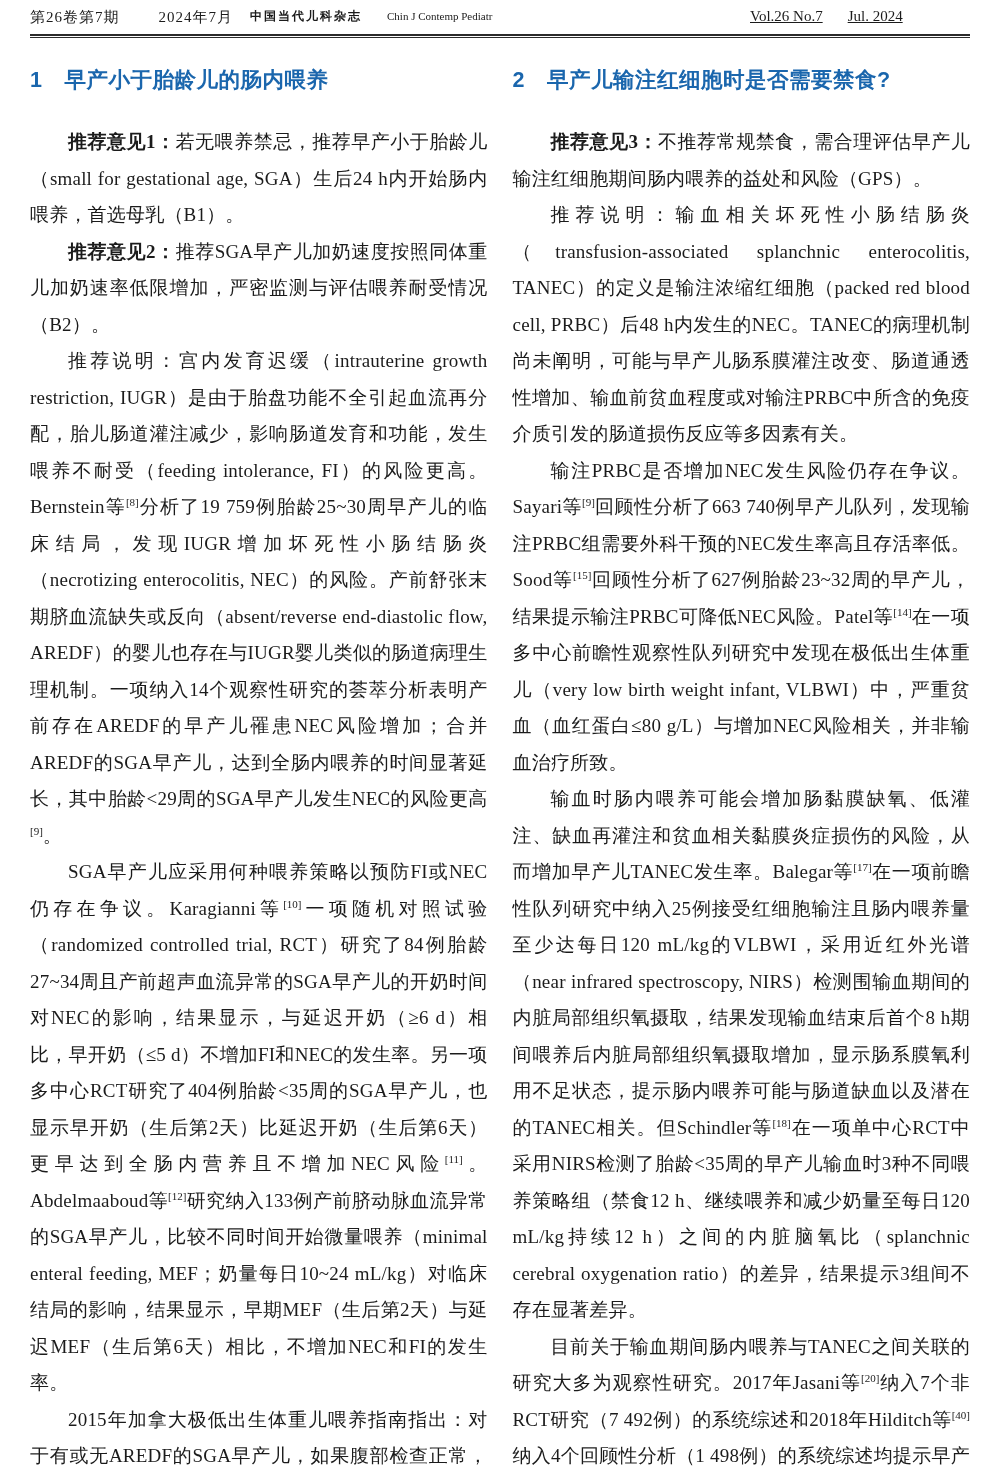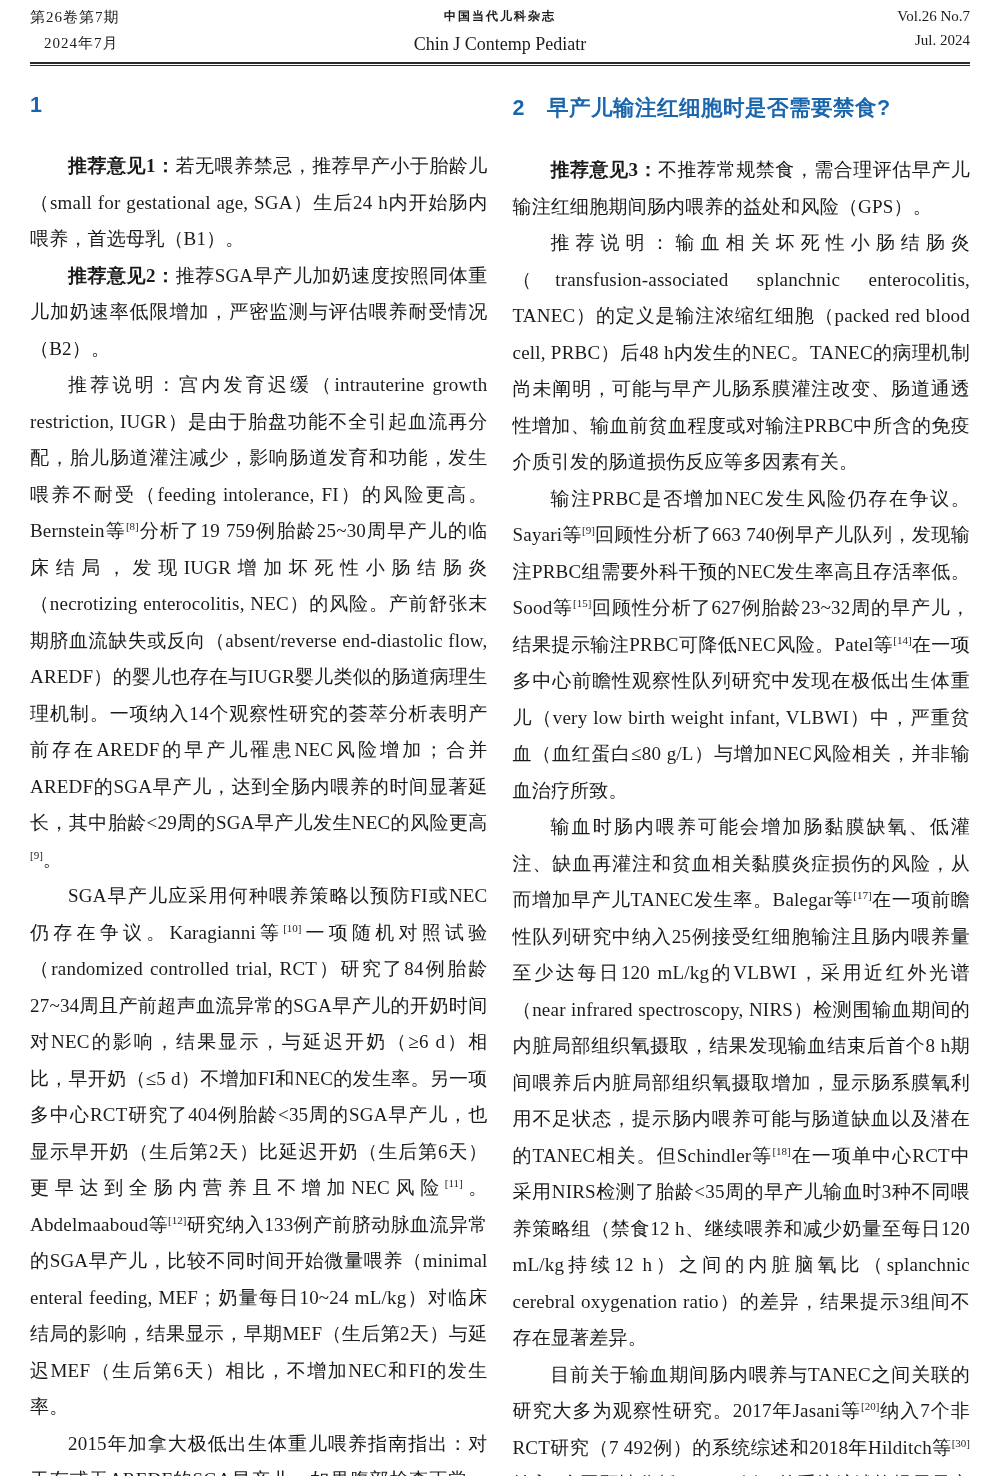--- a/index.html
+++ b/index.html
@@ -14,28 +14,28 @@
     padding: 8px 30px 0 30px;
     color: #1b1b1b;
     font-family: "Liberation Serif", "DejaVu Serif", serif;
   }
   
   .running-head {
     display: flex;
     justify-content: space-between;
     align-items: flex-start;
   }
-  .rh-col { display: flex; flex-direction: column; gap: 7px; }
+  .rh-col { display: flex; flex-direction: row; gap: 25px; }
   .rh-left { width: 220px; text-align: left; }
   .rh-left .line1 { font-size: 15px; letter-spacing: 1px; }
   .rh-left .line2 { font-size: 15px; padding-left: 14px; letter-spacing: 1px; }
   .rh-center { flex: 1; text-align: center; }
   .rh-center .line1 { font-size: 12px; font-weight: 700; letter-spacing: 2px; }
-  .rh-center .line2 { font-size: 18px; margin-top: 2px; }
-  .rh-right { width: 220px; text-align: right; }
+  .rh-center .line2 { font-size: 11px; margin-top: 2px; }
+  .rh-right { width: 220px; text-align: right; text-decoration: underline; }
   .rh-right .line1, .rh-right .line2 { font-size: 15px; }
   .head-rule {
     margin-top: 7px;
     height: 4px;
     border-top: 2px solid #2b2b2b;
     border-bottom: 1px solid #2b2b2b;
   }
   
   .article {
     display: flex;
@@ -92,38 +92,39 @@
     </div>
   </div>
 
   <div class="head-rule"></div>
 
   <div class="article">
 
     <div class="col">
       <div class="sec-heading">
         <span class="sec-num">1</span>
+        <span class="sec-title">早产小于胎龄儿的肠内喂养</span>
       </div>
       <div>
           <p class="para"><b class="lead">推荐意见1：</b>若无喂养禁忌，推荐早产小于胎龄儿（small for gestational age, SGA）生后24 h内开始肠内喂养，首选母乳（B1）。</p>
           <p class="para"><b class="lead">推荐意见2：</b>推荐SGA早产儿加奶速度按照同体重儿加奶速率低限增加，严密监测与评估喂养耐受情况（B2）。</p>
           <p class="para">推荐说明：宫内发育迟缓（intrauterine growth restriction, IUGR）是由于胎盘功能不全引起血流再分配，胎儿肠道灌注减少，影响肠道发育和功能，发生喂养不耐受（feeding intolerance, FI）的风险更高。Bernstein等<sup>[8]</sup>分析了19 759例胎龄25~30周早产儿的临床结局，发现IUGR增加坏死性小肠结肠炎（necrotizing enterocolitis, NEC）的风险。产前舒张末期脐血流缺失或反向（absent/reverse end-diastolic flow, AREDF）的婴儿也存在与IUGR婴儿类似的肠道病理生理机制。一项纳入14个观察性研究的荟萃分析表明产前存在AREDF的早产儿罹患NEC风险增加；合并AREDF的SGA早产儿，达到全肠内喂养的时间显著延长，其中胎龄&lt;29周的SGA早产儿发生NEC的风险更高<sup>[9]</sup>。</p>
           <p class="para">SGA早产儿应采用何种喂养策略以预防FI或NEC仍存在争议。Karagianni等<sup>[10]</sup>一项随机对照试验（randomized controlled trial, RCT）研究了84例胎龄27~34周且产前超声血流异常的SGA早产儿的开奶时间对NEC的影响，结果显示，与延迟开奶（≥6 d）相比，早开奶（≤5 d）不增加FI和NEC的发生率。另一项多中心RCT研究了404例胎龄&lt;35周的SGA早产儿，也显示早开奶（生后第2天）比延迟开奶（生后第6天）更早达到全肠内营养且不增加NEC风险<sup>[11]</sup>。Abdelmaaboud等<sup>[12]</sup>研究纳入133例产前脐动脉血流异常的SGA早产儿，比较不同时间开始微量喂养（minimal enteral feeding, MEF；奶量每日10~24 mL/kg）对临床结局的影响，结果显示，早期MEF（生后第2天）与延迟MEF（生后第6天）相比，不增加NEC和FI的发生率。</p>
           <p class="para">2015年加拿大极低出生体重儿喂养指南指出：对于有或无AREDF的SGA早产儿，如果腹部检查正常，可在生后24 h内开始喂养，首选母乳喂养；按照加奶速率低限缓慢增加奶量；胎龄&lt;29周合并AREDF的早产儿生后10 d内加奶需缓慢谨慎。</p>
         </div>
     </div>
 
     <div class="col">
       <div class="sec-heading">
         <span class="sec-num">2</span>
         <span class="sec-title">早产儿输注红细胞时是否需要禁食?</span>
       </div>
       <div>
           <p class="para"><b class="lead">推荐意见3：</b>不推荐常规禁食，需合理评估早产儿输注红细胞期间肠内喂养的益处和风险（GPS）。</p>
           <p class="para">推荐说明：输血相关坏死性小肠结肠炎（transfusion-associated splanchnic enterocolitis, TANEC）的定义是输注浓缩红细胞（packed red blood cell, PRBC）后48 h内发生的NEC。TANEC的病理机制尚未阐明，可能与早产儿肠系膜灌注改变、肠道通透性增加、输血前贫血程度或对输注PRBC中所含的免疫介质引发的肠道损伤反应等多因素有关。</p>
           <p class="para">输注PRBC是否增加NEC发生风险仍存在争议。Sayari等<sup>[9]</sup>回顾性分析了663 740例早产儿队列，发现输注PRBC组需要外科干预的NEC发生率高且存活率低。Sood等<sup>[15]</sup>回顾性分析了627例胎龄23~32周的早产儿，结果提示输注PRBC可降低NEC风险。Patel等<sup>[14]</sup>在一项多中心前瞻性观察性队列研究中发现在极低出生体重儿（very low birth weight infant, VLBWI）中，严重贫血（血红蛋白≤80 g/L）与增加NEC风险相关，并非输血治疗所致。</p>
           <p class="para">输血时肠内喂养可能会增加肠黏膜缺氧、低灌注、缺血再灌注和贫血相关黏膜炎症损伤的风险，从而增加早产儿TANEC发生率。Balegar等<sup>[17]</sup>在一项前瞻性队列研究中纳入25例接受红细胞输注且肠内喂养量至少达每日120 mL/kg的VLBWI，采用近红外光谱（near infrared spectroscopy, NIRS）检测围输血期间的内脏局部组织氧摄取，结果发现输血结束后首个8 h期间喂养后内脏局部组织氧摄取增加，显示肠系膜氧利用不足状态，提示肠内喂养可能与肠道缺血以及潜在的TANEC相关。但Schindler等<sup>[18]</sup>在一项单中心RCT中采用NIRS检测了胎龄&lt;35周的早产儿输血时3种不同喂养策略组（禁食12 h、继续喂养和减少奶量至每日120 mL/kg持续12 h）之间的内脏脑氧比（splanchnic cerebral oxygenation ratio）的差异，结果提示3组间不存在显著差异。</p>
-          <p class="para">目前关于输血期间肠内喂养与TANEC之间关联的研究大多为观察性研究。2017年Jasani等<sup>[20]</sup>纳入7个非RCT研究（7 492例）的系统综述和2018年Hilditch等<sup>[30]</sup>纳入4个回顾性分析（1 498例）的系统综述均提示早产儿输血期间减少奶量</p>
+          <p class="para">目前关于输血期间肠内喂养与TANEC之间关联的研究大多为观察性研究。2017年Jasani等<sup>[20]</sup>纳入7个非RCT研究（7 492例）的系统综述和2018年Hilditch等<sup>[40]</sup>纳入4个回顾性分析（1 498例）的系统综述均提示早产儿输血期间减少奶量</p>
         </div>
     </div>
 
   </div>
 </div>
 
 </body></html>

